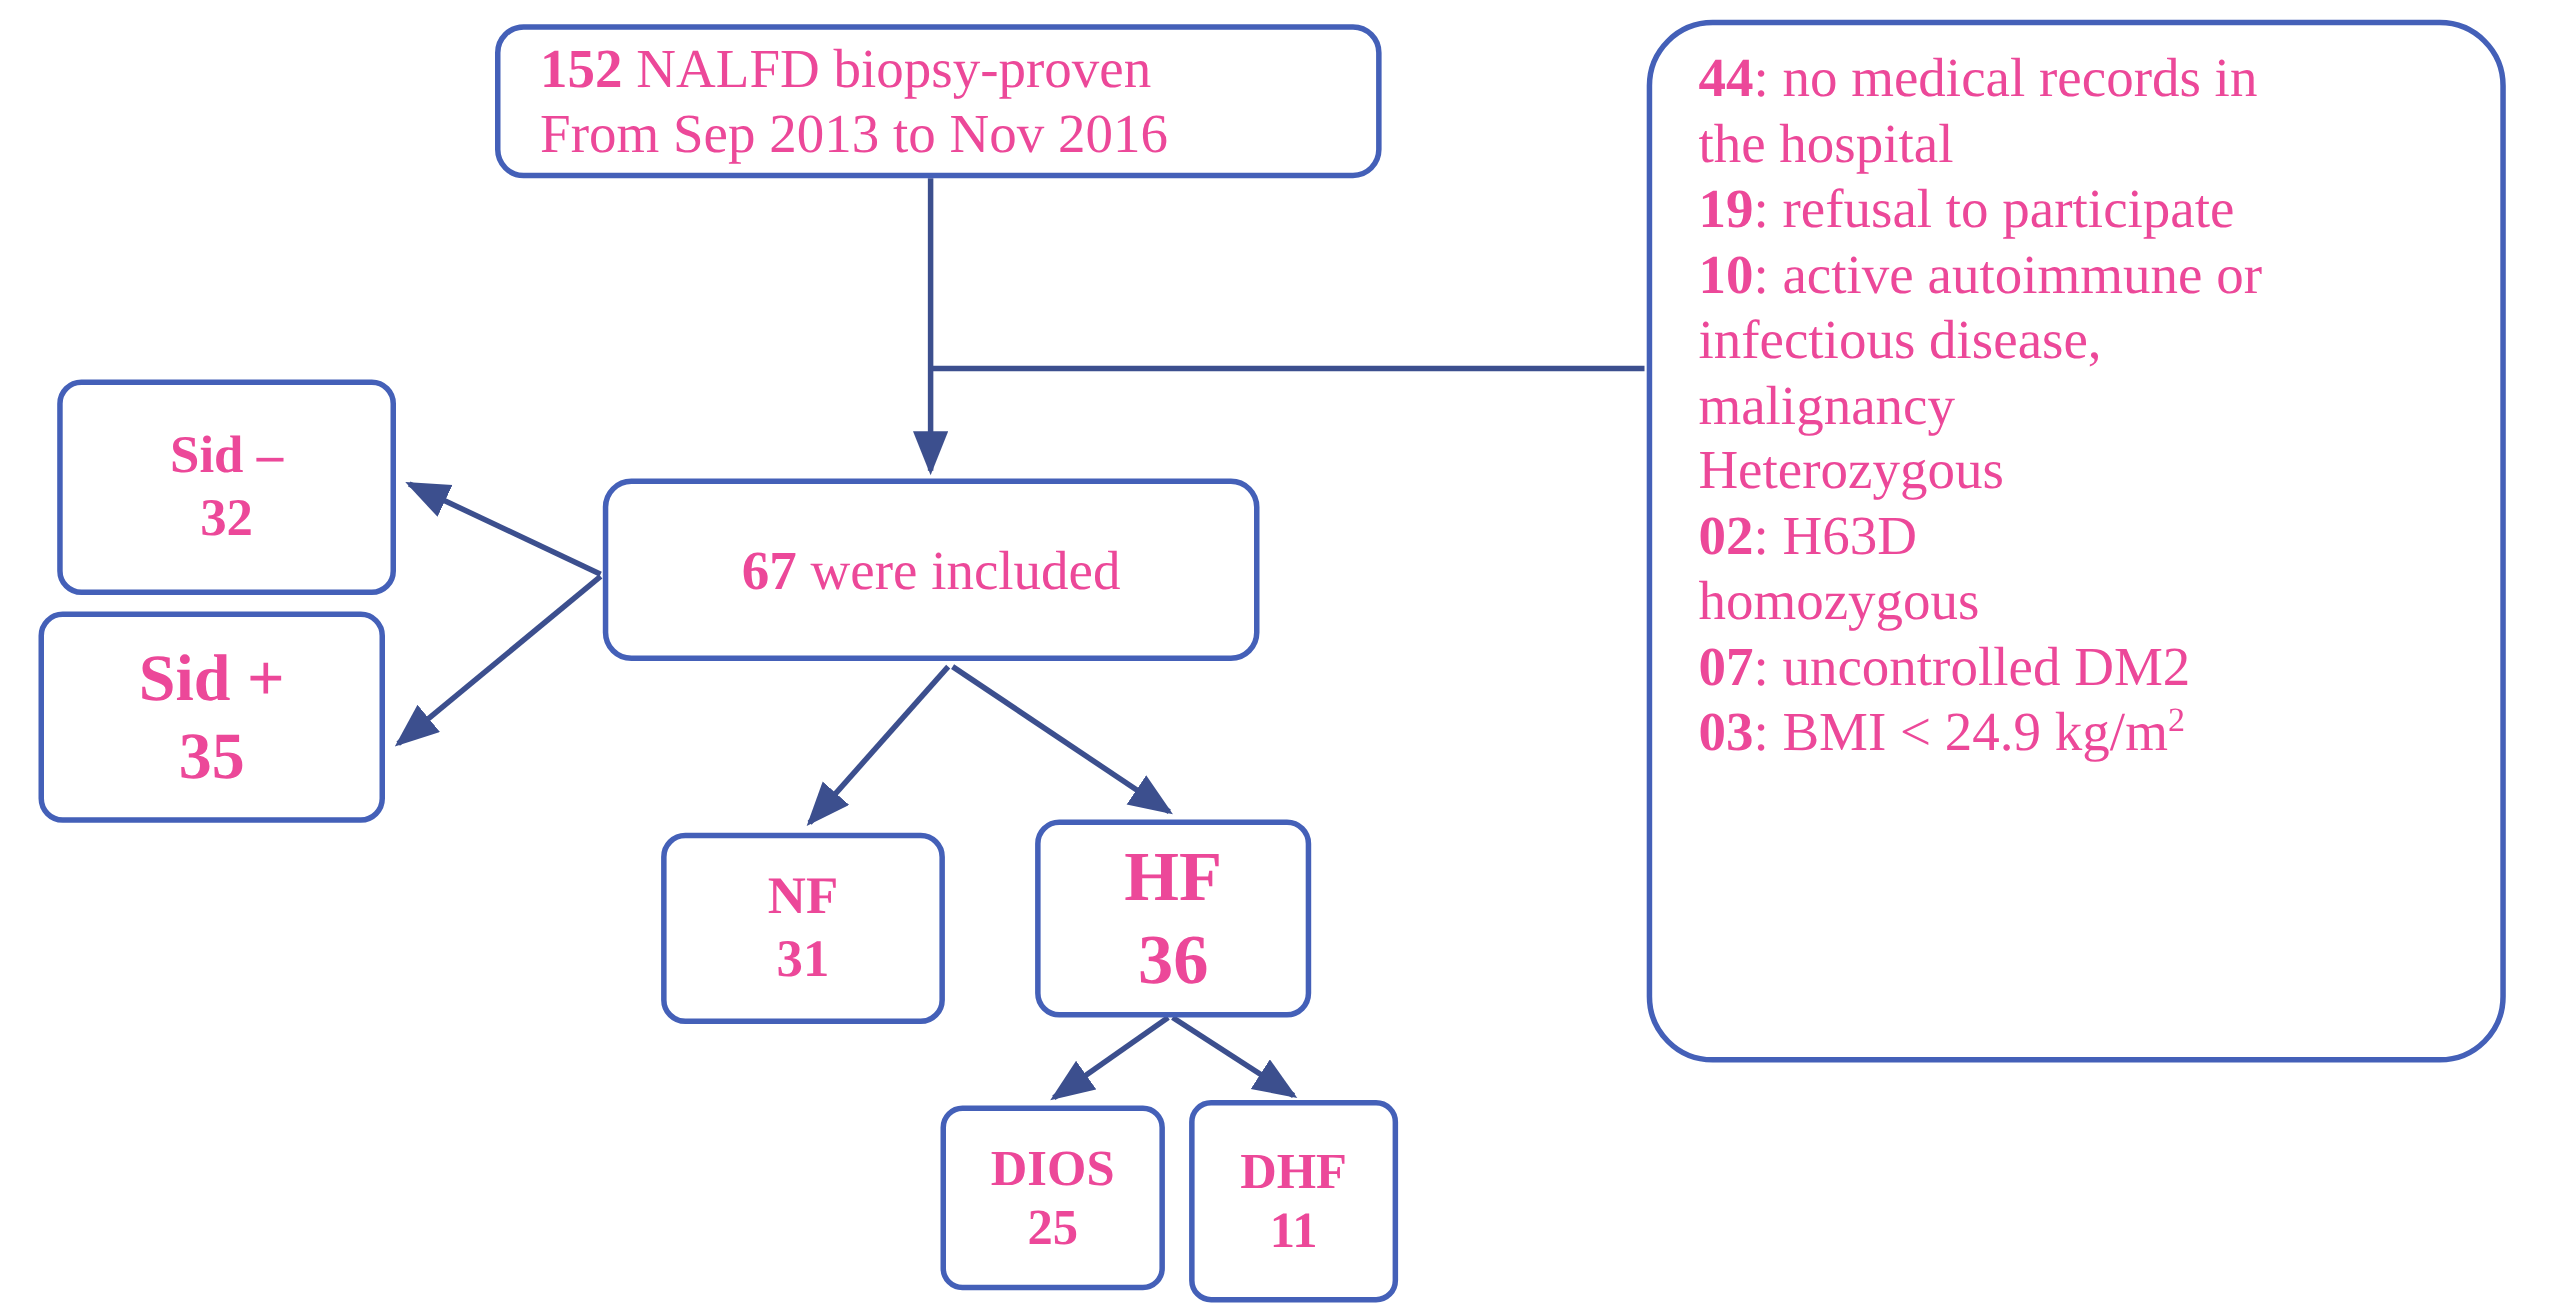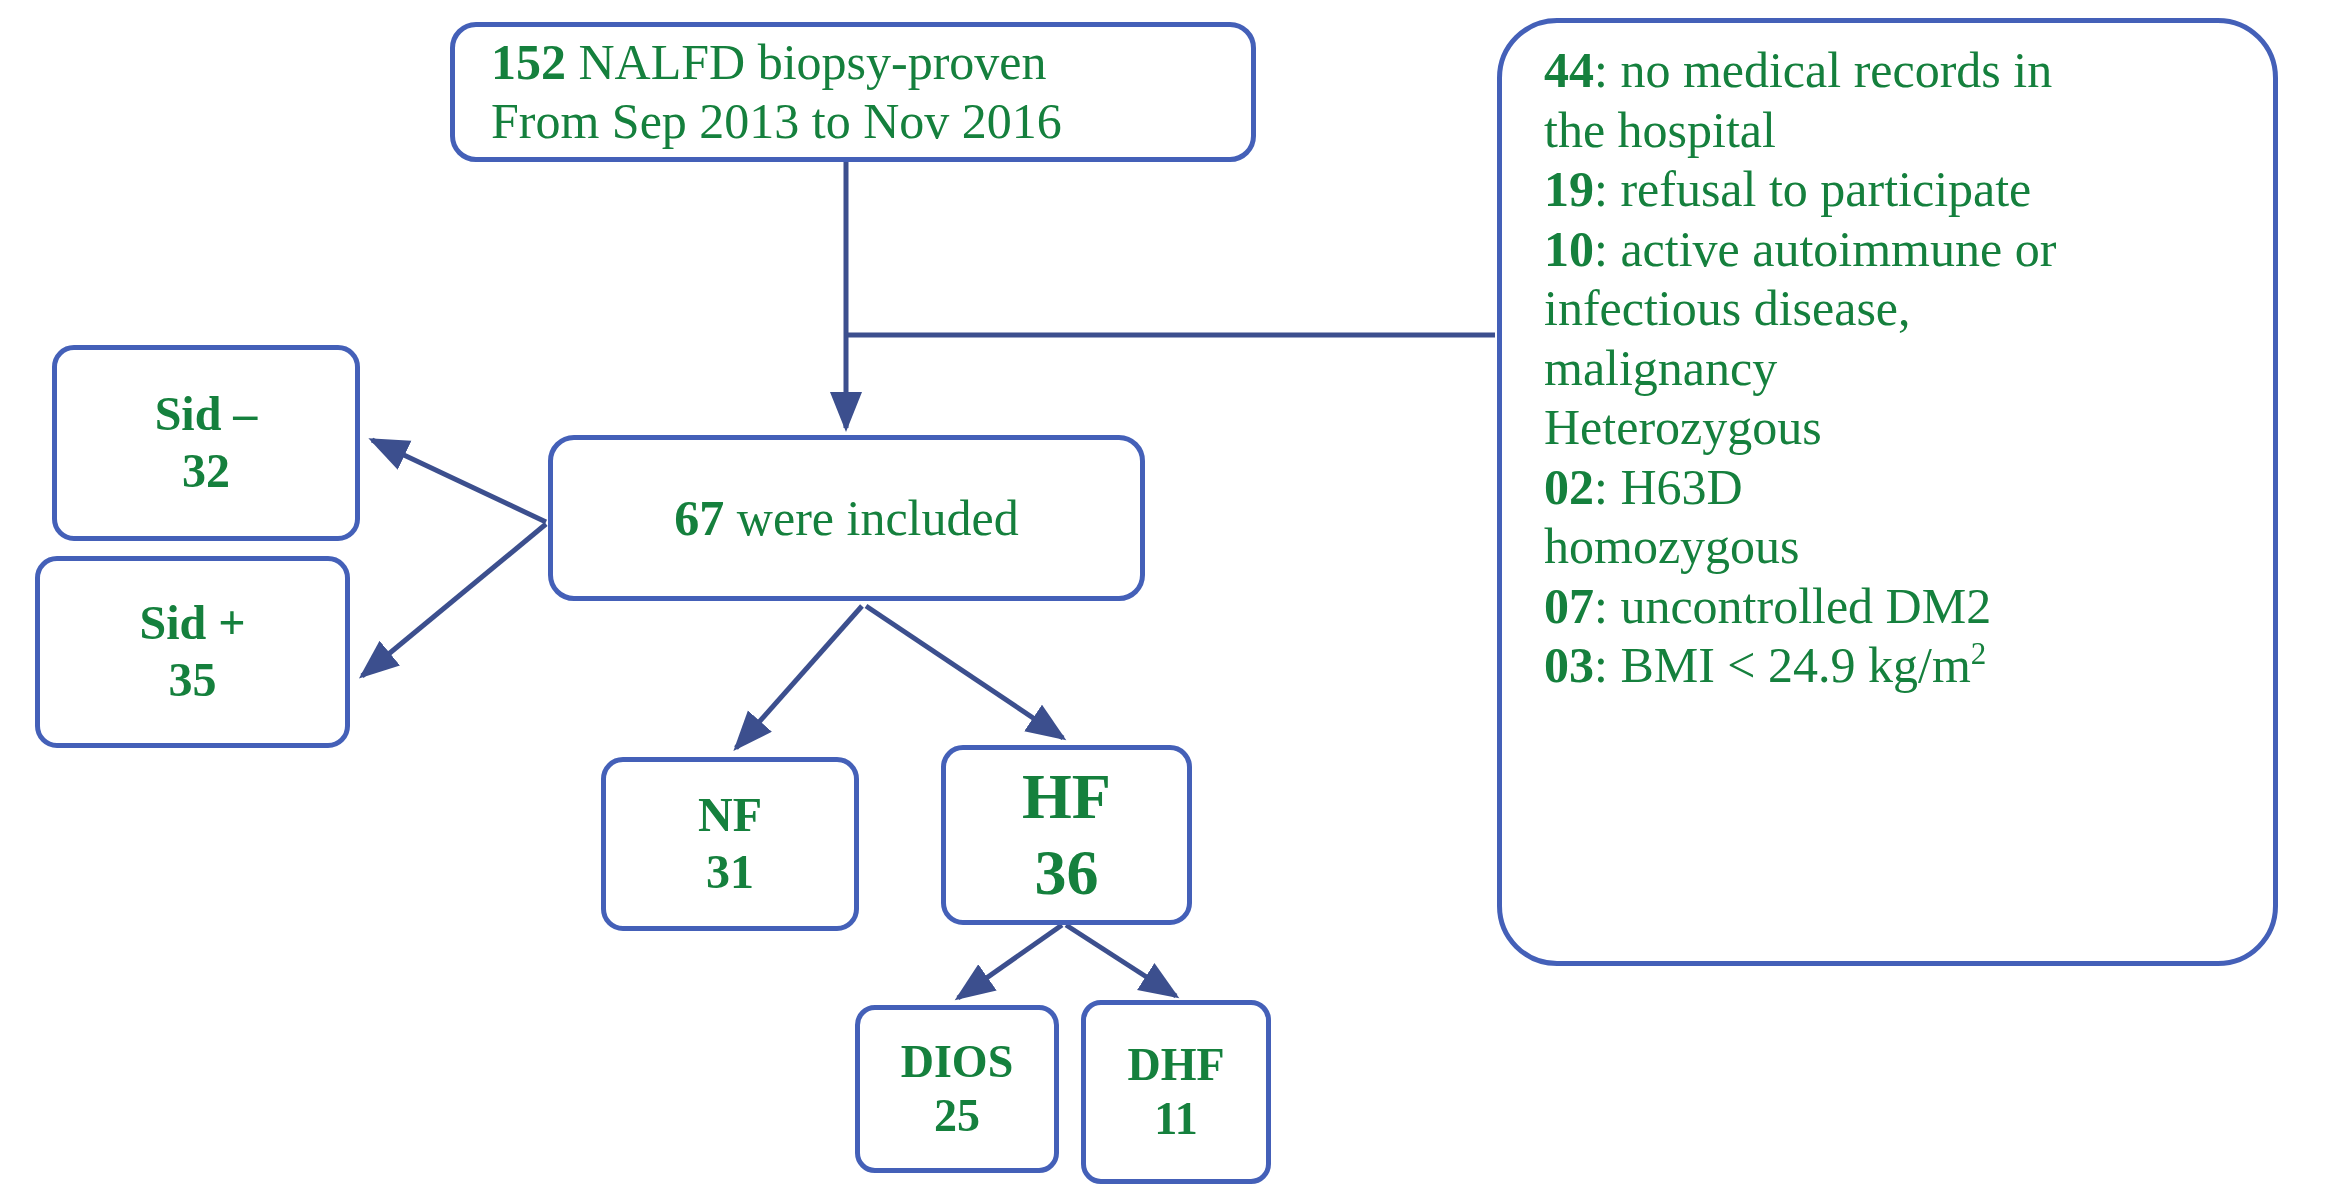--- a/index.html
+++ b/index.html
@@ -28,21 +28,21 @@
   .node {
     position: absolute;
     box-sizing: border-box;
     border: 5px solid #4460b8;
     border-radius: 26px;
     background: #ffffff;
     display: flex;
     flex-direction: column;
     align-items: center;
     justify-content: center;
-    color: #15803d;
+    color: #ec4899;
     z-index: 2;
   }
   .node .line {
     display: block;
     white-space: nowrap;
     line-height: 1.18;
   }
   .b { font-weight: bold; }
 
   
@@ -69,21 +69,21 @@
     font-size: 50px;
   }
 
   #node-sid-neg {
     left: 52px; top: 345px; width: 308px; height: 196px;
     font-size: 48px;
     border-radius: 22px;
   }
   #node-sid-pos {
     left: 35px; top: 556px; width: 315px; height: 192px;
-    font-size: 48px;
+    font-size: 60px;
     border-radius: 22px;
   }
 
   #node-nf {
     left: 601px; top: 757px; width: 258px; height: 174px;
     font-size: 48px;
     border-radius: 22px;
   }
   #node-hf {
     left: 941px; top: 745px; width: 251px; height: 180px;

